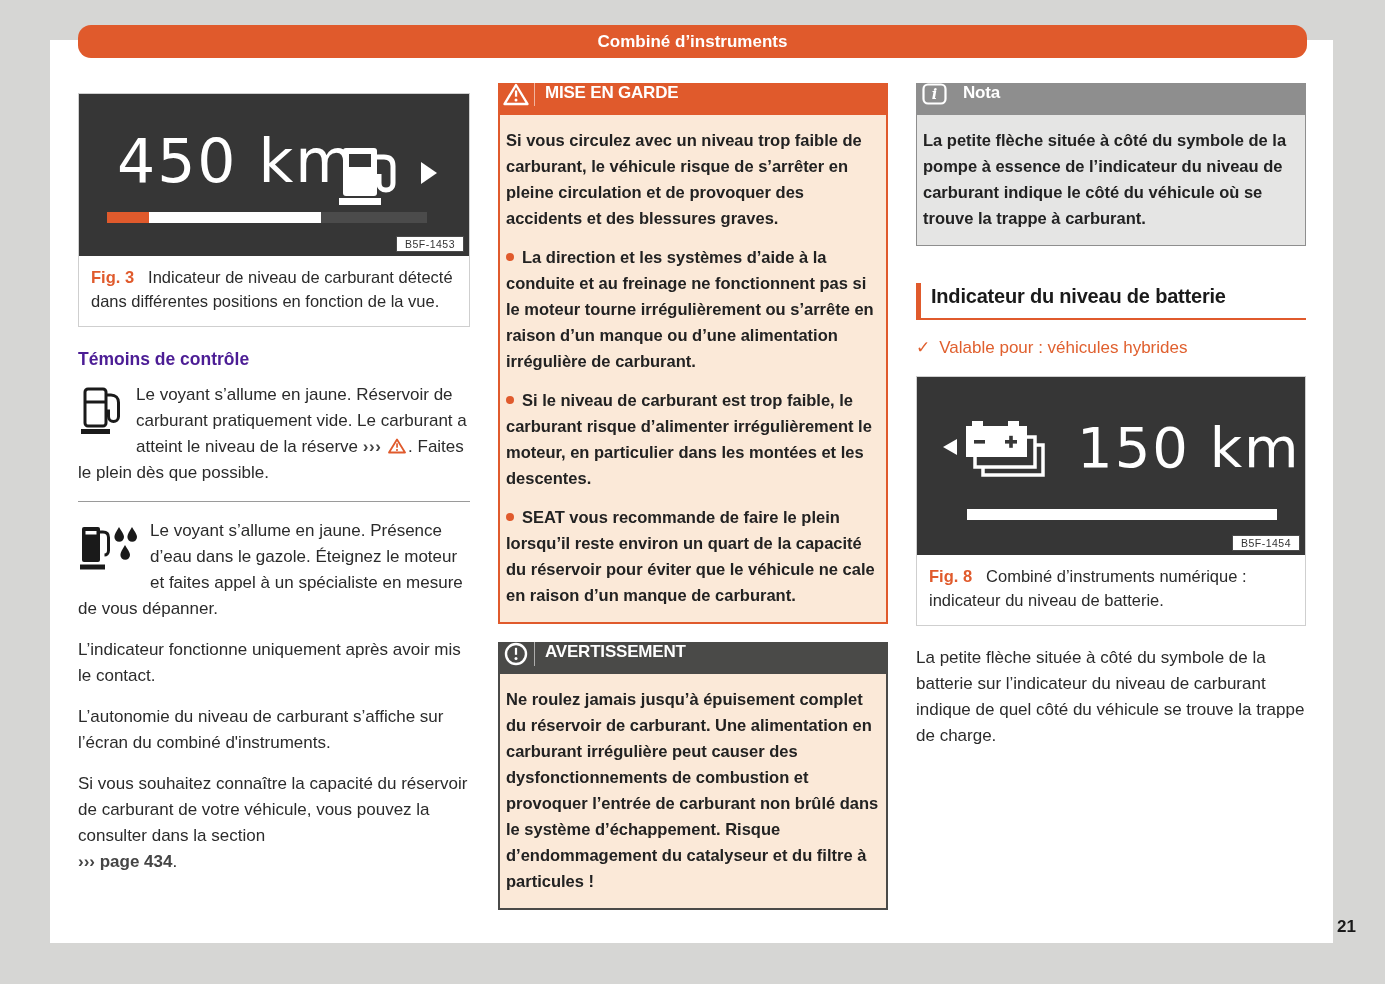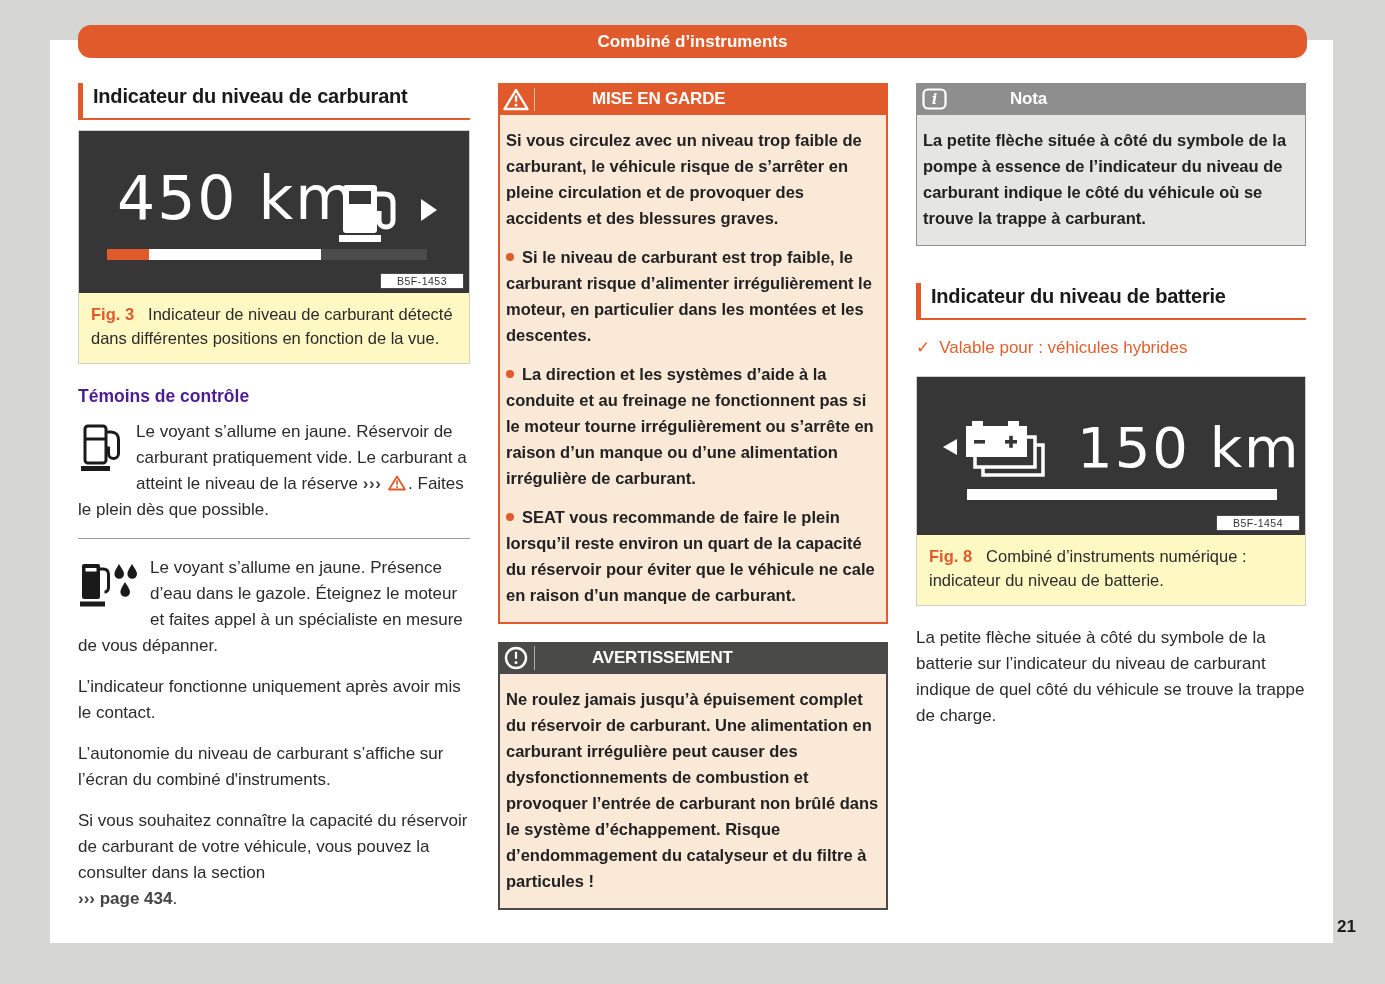--- a/index.html
+++ b/index.html
@@ -37,23 +37,23 @@
   
   .sec-head {
     font-size:20px; font-weight:700; color:#1a1a1a;
     border-left:5px solid #e05a2c;
     border-bottom:2px solid #e05a2c;
     padding:2px 0 10px 10px;
     letter-spacing:-0.2px;
   }
 
   
-  .figure { border:1px solid #cfcfcf; margin-top:10px; background:#fef9c3; }
+  .figure { border:1px solid #cfcfcf; margin-top:10px; background:#ffffff; }
   .screen { position:relative; background:#363636; height:162px; }
-  .screen.batt { height:158px; }
+  .screen.batt { height:178px; }
   .range-value {
     position:absolute; color:#fff;
     font-family:"DejaVu Sans","Liberation Sans",sans-serif;
     font-size:60px; letter-spacing:2px; font-weight:400;
   }
   .screen.fuel .range-value { left:38px; top:32px; }
   .screen.batt .range-value { left:160px; top:38px; font-size:56px; }
   .gauge {
     position:absolute; left:28px; bottom:33px;
     width:320px; height:11px; background:#4b4b4b;
@@ -62,41 +62,41 @@
   .gauge .seg-reserve { background:#e05a2c; height:100%; }
   .gauge .seg-level   { background:#ffffff; height:100%; }
   .batt-bar {
     position:absolute; left:50px; bottom:35px;
     height:11px; background:#ffffff;
   }
   .img-code {
     position:absolute; right:5px; bottom:4px;
     background:#fff; border:1px solid #4a4a4a;
     color:#333; font-size:10.5px; line-height:14px;
-    padding:0 16px; letter-spacing:0.5px;
+    padding:0 8px; letter-spacing:0.5px;
   }
   .caption {
     padding:9px 12px 13px;
     font-size:16.5px; line-height:24px; color:#2b2b2b;
   }
   .fig-label { color:#e05a2c; font-weight:700; margin-right:14px; }
 
   
   .sub-head { margin:22px 0 12px; font-size:17.5px; font-weight:700; color:#4c1d95; }
   .tell { font-size:17px; line-height:26px; }
   .tell-icon { float:left; margin:3px 12px 3px 2px; }
   .tell::after { content:""; display:block; clear:both; }
   .divider { border-top:1.5px solid #9a9a9a; margin:15px 0 16px; }
   .para { margin-top:15px; font-size:17px; line-height:26px; }
   .ref { font-weight:700; color:#454545; }
   .ref-marks { letter-spacing:0.5px; }
   .tri-inline { vertical-align:-2px; margin:0 2px; }
 
   
-  .alert-head { display:flex; align-items:center; height:32px; color:#fff;gap:47px; }
+  .alert-head { display:flex; align-items:flex-start; height:32px; color:#fff; }
   .alert-head .ico-cell {
     width:37px; display:flex; align-items:center; justify-content:center;
     border-right:1px solid rgba(255,255,255,0.55);
   }
   .alert-head .title {
     display:flex; align-items:center; padding-left:10px;
     font-weight:700; font-size:17px; letter-spacing:-0.2px;
   }
   .warn .alert-head { background:#e05a2c; }
   .caut .alert-head { background:#4a4a48; }
@@ -137,21 +137,20 @@
 <div class="page"></div>
 
 <div class="band">
   <span>Combiné d’instruments</span>
 </div>
 
 <div class="pagenum">21</div>
 
 <div class="col" id="col-left">
 
-  <div class="sec-head">Indicateur du niveau de carburant</div>
 
   <div class="figure">
     <div class="screen fuel">
       <div class="range-value">450 km</div>
       <svg style="position:absolute; right:58px; top:50px;" width="74" height="64" viewBox="0 0 74 64">
         <rect x="6" y="4" width="34" height="48" rx="3" fill="#fff"></rect>
         <rect x="12" y="10" width="22" height="13" fill="#363636"></rect>
         <rect x="2" y="54" width="42" height="7" fill="#fff"></rect>
         <path d="M40 13 h7 c6 0 9 3 9 9 v17 c0 5-3.5 7-7 7s-7-2-7-7 v-9" fill="none" stroke="#fff" stroke-width="5"></path>
       </svg>
@@ -217,22 +216,22 @@
         <svg width="26" height="23" viewBox="0 0 26 23">
           <path d="M13 2 L24.5 21 H1.5 Z" fill="none" stroke="#fff" stroke-width="2.4" stroke-linejoin="round"></path>
           <rect x="11.9" y="7.5" width="2.3" height="6.2" fill="#fff"></rect>
           <circle cx="13" cy="17" r="1.5" fill="#fff"></circle>
         </svg>
       </span>
       <span class="title">MISE EN GARDE</span>
     </div>
     <div class="alert-body">
       <p>Si vous circulez avec un niveau trop faible de carburant, le véhicule risque de s’arrêter en pleine circulation et de provoquer des accidents et des blessures graves.</p>
+      <p><span class="dot"></span><span>La direction et les systèmes d’aide à la conduite et au freinage ne fonctionnent pas si le moteur tourne irrégulièrement ou s’arrête en raison d’un manque ou d’une alimentation irrégulière de carburant.</span></p>
       <p><span class="dot"></span><span>Si le niveau de carburant est trop faible, le carburant risque d’alimenter irrégulièrement le moteur, en particulier dans les montées et les descentes.</span></p>
-      <p><span class="dot"></span><span>La direction et les systèmes d’aide à la conduite et au freinage ne fonctionnent pas si le moteur tourne irrégulièrement ou s’arrête en raison d’un manque ou d’une alimentation irrégulière de carburant.</span></p>
       <p><span class="dot"></span><span>SEAT vous recommande de faire le plein lorsqu’il reste environ un quart de la capacité du réservoir pour éviter que le véhicule ne cale en raison d’un manque de carburant.</span></p>
     </div>
   </div>
 
   <div class="caut box-gap">
     <div class="alert-head">
       <span class="ico-cell">
         <svg width="24" height="24" viewBox="0 0 24 24">
           <circle cx="12" cy="12" r="10" fill="none" stroke="#fff" stroke-width="2.4"></circle>
           <rect x="10.9" y="5.8" width="2.2" height="7" fill="#fff"></rect>

